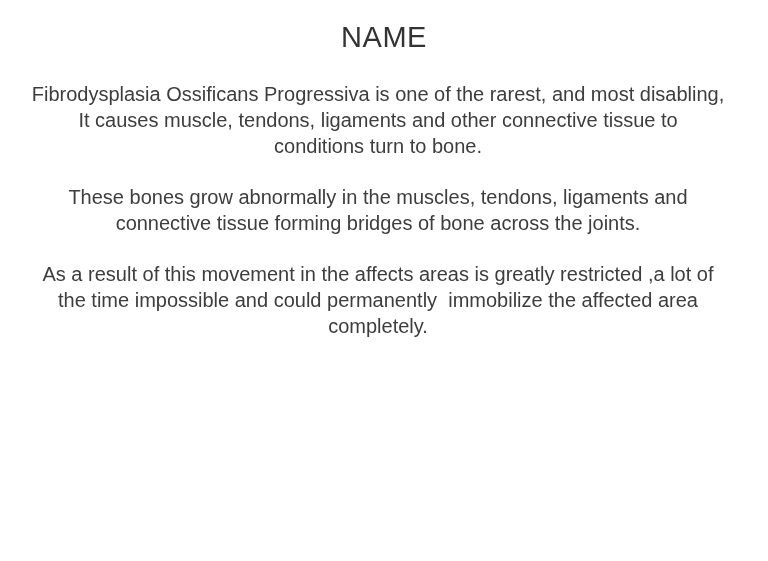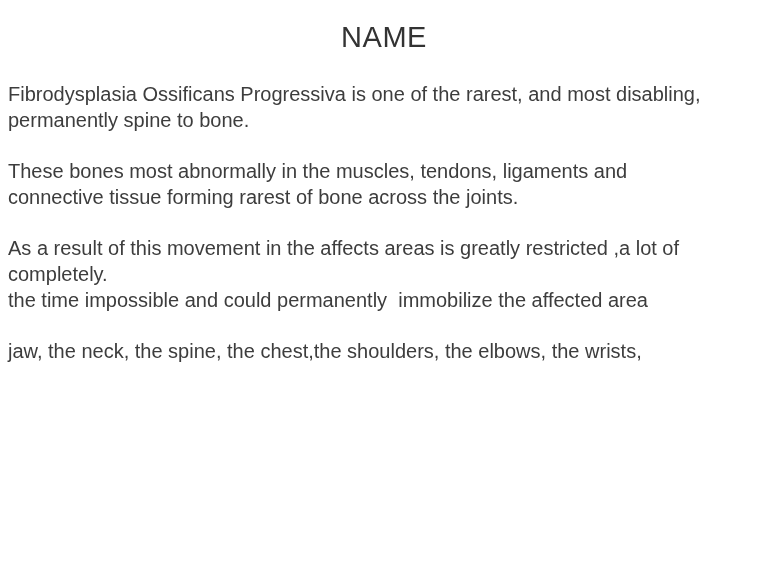--- a/index.html
+++ b/index.html
@@ -22,20 +22,21 @@
     margin: 22px 0 1px 0;
     text-align: center;
     font-size: 29px;
     line-height: 1.1;
     font-weight: 400;
     letter-spacing: 0.5px;
     color: #333333;
   }
   .paragraphs {
     margin: 27px 20px 0 8px;
+    text-align: center;
   }
   .paragraph {
     margin: 0 0 25px 0;
   }
   .line {
     font-size: 20px;
     line-height: 26px;
     font-weight: 400;
     color: #3d3d3d;
     white-space: pre; 
@@ -43,28 +44,28 @@
 </style>
 </head>
 <body>
 
 <div class="slide">
   <h1 class="slide-title">NAME</h1>
 
   <div class="paragraphs" id="paragraphs">
       <div class="paragraph">
         <div class="line">Fibrodysplasia Ossificans Progressiva is one of the rarest, and most disabling,</div>
-        <div class="line">permanently spine to bone.</div>
+        <div class="line">It causes muscle, tendons, ligaments and other connective tissue to</div>
+        <div class="line">conditions turn to bone.</div>
       </div>
       <div class="paragraph">
-        <div class="line">These bones most abnormally in the muscles, tendons, ligaments and</div>
-        <div class="line">connective tissue forming rarest of bone across the joints.</div>
+        <div class="line">These bones grow abnormally in the muscles, tendons, ligaments and</div>
+        <div class="line">connective tissue forming bridges of bone across the joints.</div>
       </div>
       <div class="paragraph">
         <div class="line">As a result of this movement in the affects areas is greatly restricted ,a lot of</div>
+        <div class="line">the time impossible and could permanently  immobilize the affected area</div>
         <div class="line">completely.</div>
-        <div class="line">the time impossible and could permanently  immobilize the affected area</div>
       </div>
       <div class="paragraph">
-        <div class="line">jaw, the neck, the spine, the chest,the shoulders, the elbows, the wrists,</div>
       </div>
     </div>
 </div>
 
 </body></html>

